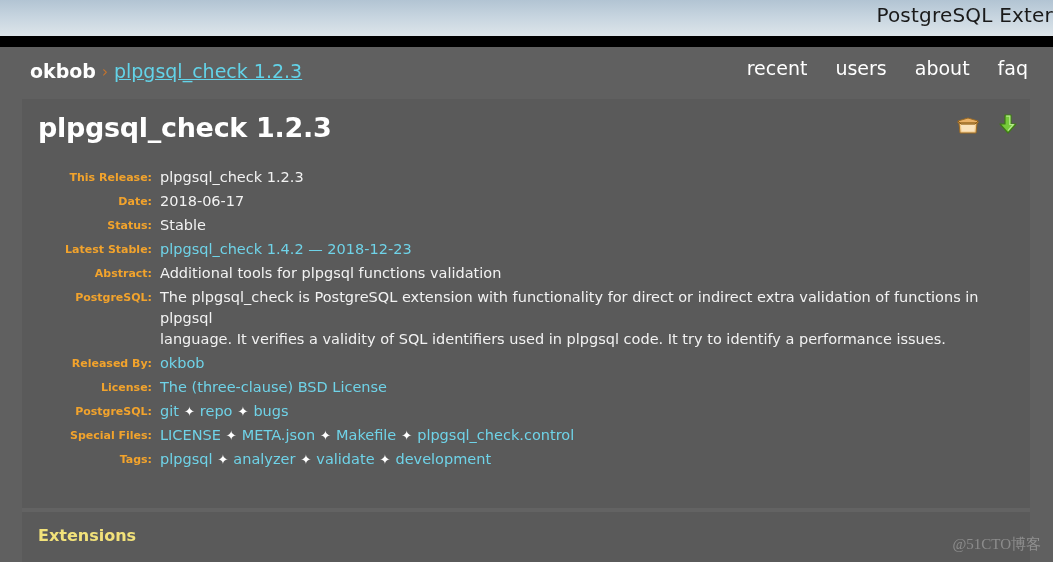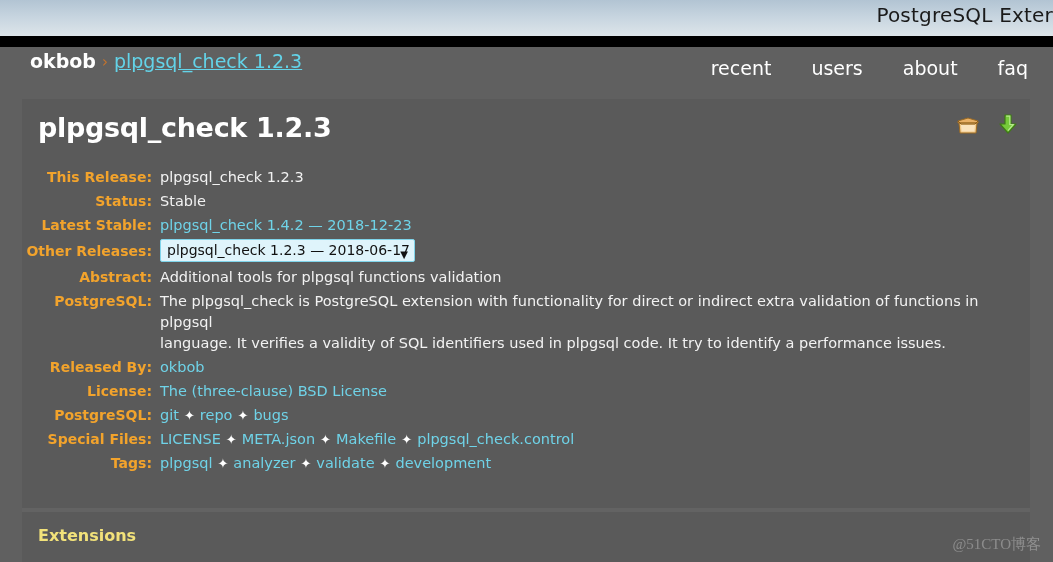--- a/index.html
+++ b/index.html
@@ -51,21 +51,21 @@
 
   
   .navbar {
     position: absolute;
     left: 0; top: 47px;
     width: 1053px; height: 52px;
     background: #606060;
   }
   .breadcrumb {
     position: absolute;
-    left: 30px; top: 3px;
+    left: 30px; top: 13px;
     font-size: 19px;
     white-space: nowrap;
   }
   .crumb-user {
     color: #ffffff;
     font-weight: bold;
     font-size: 19px;
   }
   .crumb-sep {
     color: #c8742a;
@@ -80,21 +80,21 @@
   }
   .navlinks {
     position: absolute;
     right: 25px; top: 10px;
     white-space: nowrap;
   }
   .navlinks a {
     color: #ffffff;
     text-decoration: none;
     font-size: 19px;
-    margin-left: 40px;
+    margin-left: 28px;
     text-align: right;
   }
 
   
   .panel {
     position: absolute;
     left: 22px; top: 99px;
     width: 1008px; height: 463px;
     background: #5a5a5a;
   }
@@ -127,21 +127,21 @@
     display: flex;
     align-items: flex-start;
     margin-bottom: 3px;
     min-height: 21px;
   }
   .meta-label {
     width: 138px;
     text-align: right;
     color: #f2a32c;
     font-weight: bold;
-    font-size: 14px;
+    font-size: 11px;
     padding-right: 8px;
     flex: 0 0 138px;
     line-height: 21px;
   }
   .meta-value {
     color: #f2f2f2;
     font-size: 14.5px;
     line-height: 21px;
     flex: 1 1 auto;
   }
@@ -250,42 +250,35 @@
       </span>
     </div>
 
     <div class="meta">
 
       <div class="meta-row">
         <div class="meta-label">This Release:</div>
         <div class="meta-value">plpgsql_check 1.2.3</div>
       </div>
 
+      <div class="meta-row">
+        <div class="meta-label">Date:</div>
+        <div class="meta-value">2018-06-17</div>
+      </div>
 
       <div class="meta-row">
         <div class="meta-label">Status:</div>
         <div class="meta-value">Stable</div>
       </div>
 
       <div class="meta-row">
         <div class="meta-label">Latest Stable:</div>
         <div class="meta-value"><a class="link" href="#">plpgsql_check 1.4.2 — 2018-12-23</a></div>
       </div>
 
-      <div class="meta-row" style="margin-bottom:4px;">
-        <div class="meta-label" style="line-height:24px;">Other Releases:</div>
-        <div class="meta-value">
-          <span class="select-wrap">
-            <select class="release-select">
-              <option>plpgsql_check 1.2.3 — 2018-06-17</option>
-            </select>
-            <span class="select-arrow">▼</span>
-          </span>
-        </div>
-      </div>
 
       <div class="meta-row">
         <div class="meta-label">Abstract:</div>
         <div class="meta-value">Additional tools for plpgsql functions validation</div>
       </div>
 
       <div class="meta-row">
         <div class="meta-label">PostgreSQL:</div>
         <div class="meta-value">
           <span class="desc-line">The plpgsql_check is PostgreSQL extension with functionality for direct or indirect extra validation of functions in plpgsql</span>

